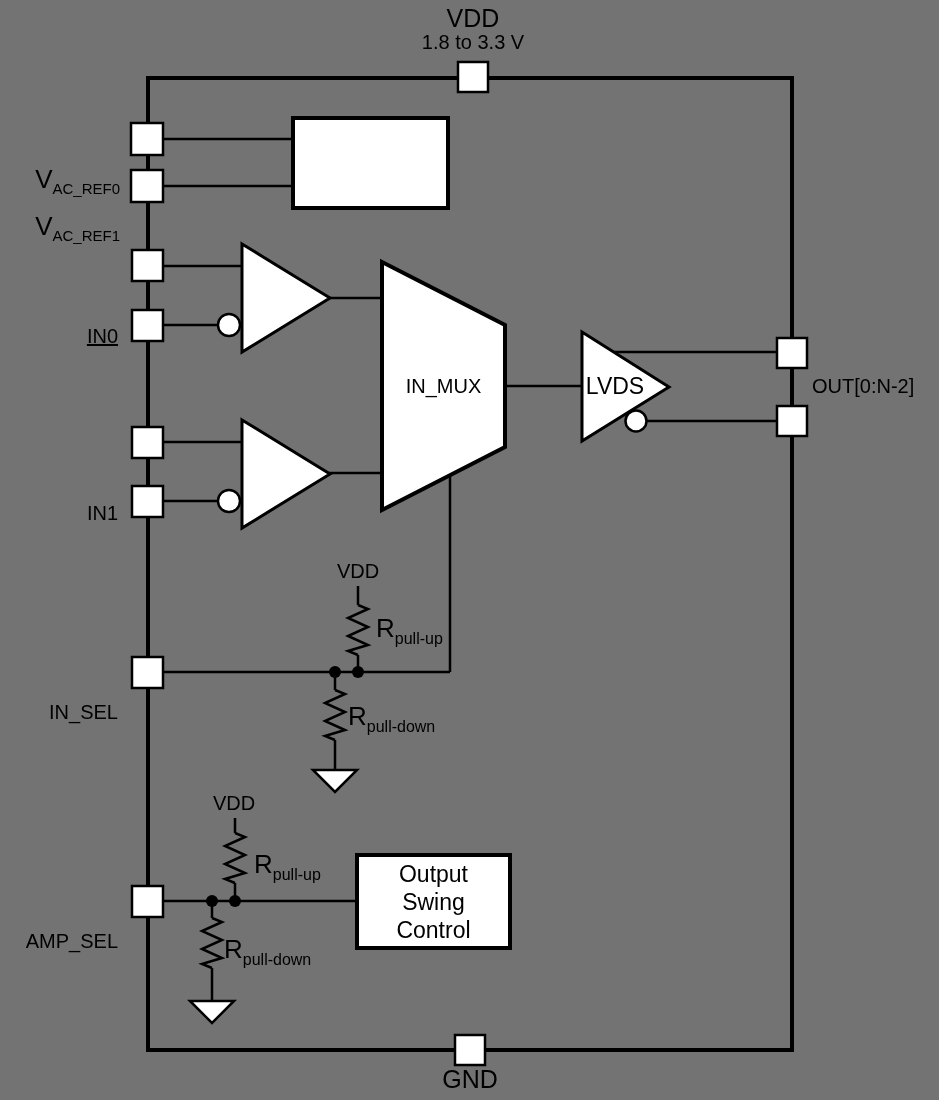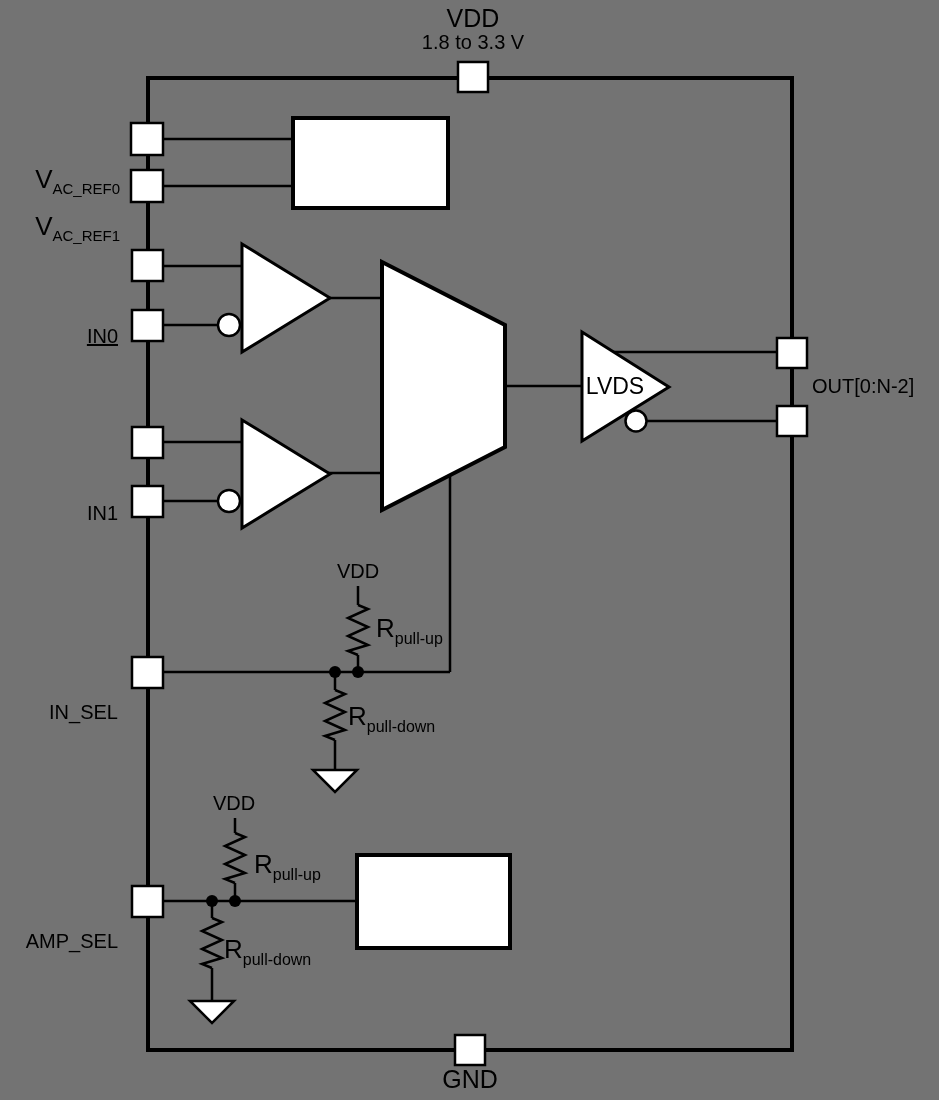--- a/index.html
+++ b/index.html
@@ -125,21 +125,25 @@
     <span>V</span><span class="sub">AC_REF1</span>
   </div>
 
   <div class="lbl f24 rt" style="right:821px;top:284px;text-decoration:underline;">IN0</div>
   <div class="lbl f24 rt" style="right:821px;top:461px;">IN1</div>
   <div class="lbl f24 rt" style="right:821px;top:660px;">IN_SEL</div>
   <div class="lbl f24 rt" style="right:821px;top:889px;">AMP_SEL</div>
   <div class="lbl f24" style="left:812px;top:375px;">OUT[0:N-2]</div>
   <div class="lbl f25 cx" style="left:470px;top:1066px;">GND</div>
 
+  <div class="block-label f24" style="left:382px;top:262px;width:123px;height:248px;">IN_MUX</div>
   <div class="block-label f23" style="left:584px;top:372px;width:62px;height:28px;">LVDS</div>
+  <div class="block-label f23 lh28" style="left:357px;top:855px;width:153px;height:93px;">Output
+Swing
+Control</div>
 
   <div class="lbl f24 cx" style="left:358px;top:560px;">VDD</div>
   <div class="lbl f26" style="left:376px;top:614px;">
     <span>R</span><span class="rsub">pull-up</span>
   </div>
   <div class="lbl f26" style="left:348px;top:702px;">
     <span>R</span><span class="rsub">pull-down</span>
   </div>
 
   <div class="lbl f24 cx" style="left:234px;top:792px;">VDD</div>

